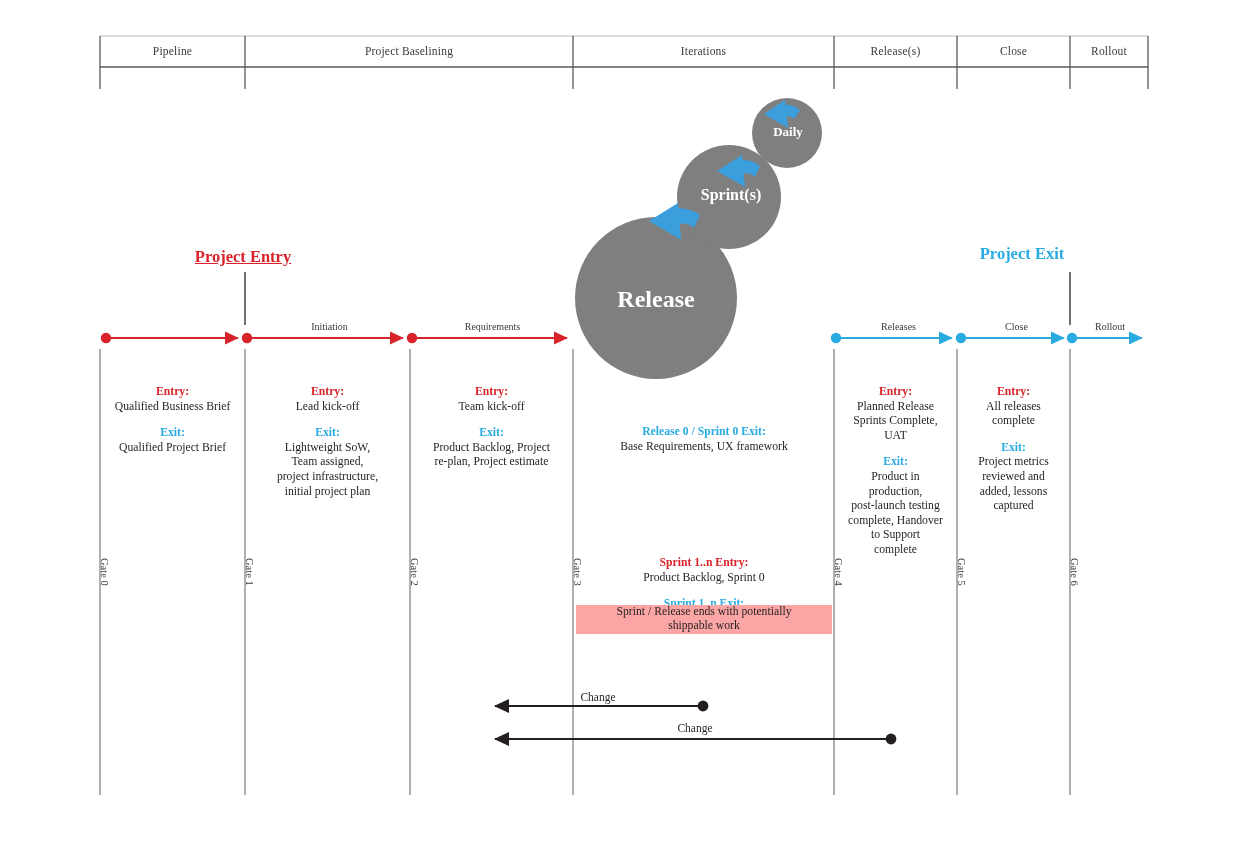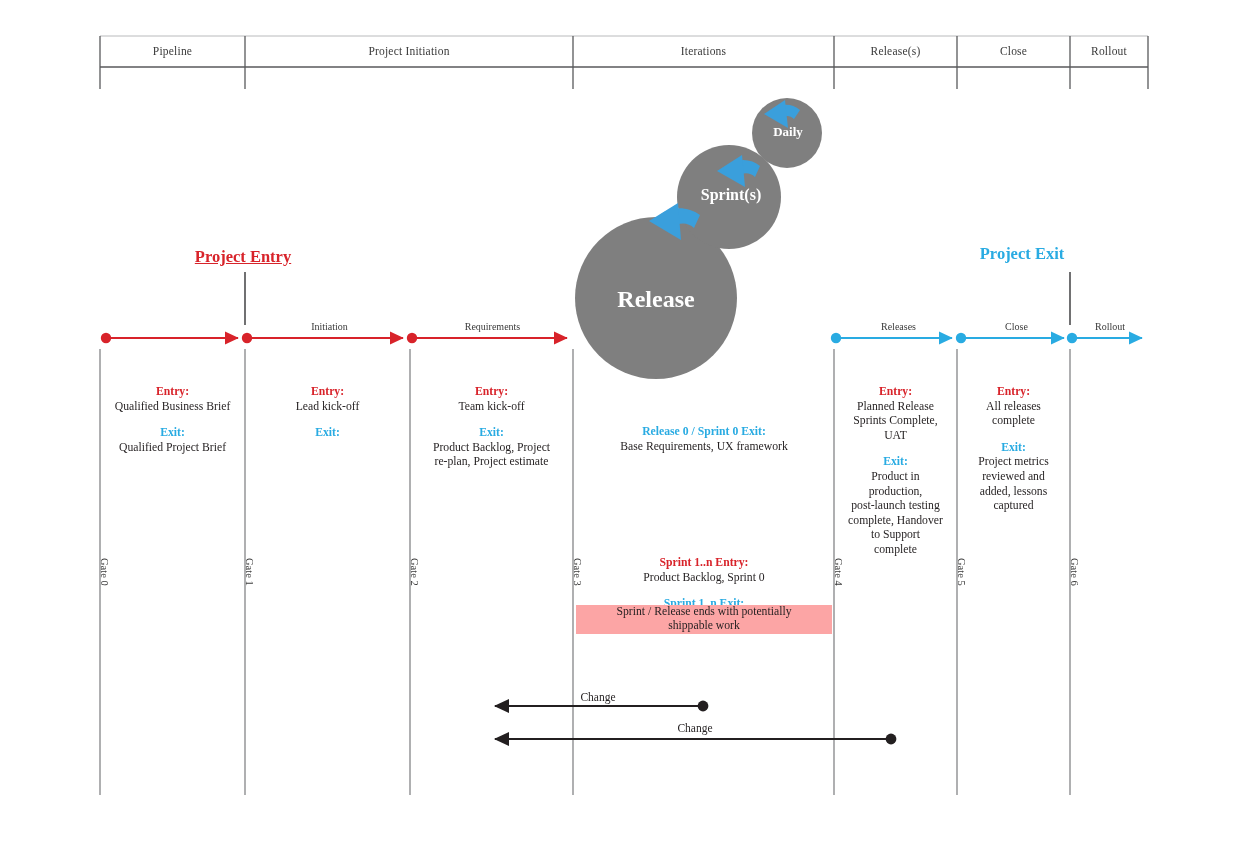--- a/index.html
+++ b/index.html
@@ -149,21 +149,21 @@
       <line x1="703" y1="706" x2="495" y2="706" stroke="#231f20" stroke-width="1.8" marker-end="url(#ar-dark)"></line>
       <circle cx="703" cy="706" r="5.4" fill="#231f20"></circle>
     </g>
     <g>
       <line x1="891" y1="739" x2="495" y2="739" stroke="#231f20" stroke-width="1.8" marker-end="url(#ar-dark)"></line>
       <circle cx="891" cy="739" r="5.4" fill="#231f20"></circle>
     </g>
   </svg>
 
   <div class="phase-label" style="left:100px;width:145px;">Pipeline</div>
-  <div class="phase-label" style="left:245px;width:328px;">Project Initiation</div>
+  <div class="phase-label" style="left:245px;width:328px;">Project Baselining</div>
   <div class="phase-label" style="left:573px;width:261px;">Iterations</div>
   <div class="phase-label" style="left:834px;width:123px;">Release(s)</div>
   <div class="phase-label" style="left:957px;width:113px;">Close</div>
   <div class="phase-label" style="left:1070px;width:78px;">Rollout</div>
 
   <div class="big-label big-entry" style="left:243px;top:247px;transform:translateX(-50%);">Project Entry</div>
   <div class="big-label big-exit" style="left:1022px;top:244px;transform:translateX(-50%);">Project Exit</div>
 
   <div class="seg-label" style="left:247px;width:165px;top:321px;">Initiation</div>
   <div class="seg-label" style="left:412px;width:161px;top:321px;">Requirements</div>
@@ -186,20 +186,21 @@
     </div>
   </div>
 
   <div class="col-text" style="left:249px;width:157px;top:385px;">
     <div class="blk">
       <span class="hd ttl-entry">Entry:</span>
       <span class="hd bd">Lead kick-off</span>
     </div>
     <div class="blk">
       <span class="hd ttl-exit">Exit:</span>
+      <span class="hd bd">Lightweight SoW,<br>Team assigned,<br>project infrastructure,<br>initial project plan</span>
     </div>
   </div>
 
   <div class="col-text" style="left:412px;width:159px;top:385px;">
     <div class="blk">
       <span class="hd ttl-entry">Entry:</span>
       <span class="hd bd">Team kick-off</span>
     </div>
     <div class="blk">
       <span class="hd ttl-exit">Exit:</span>

